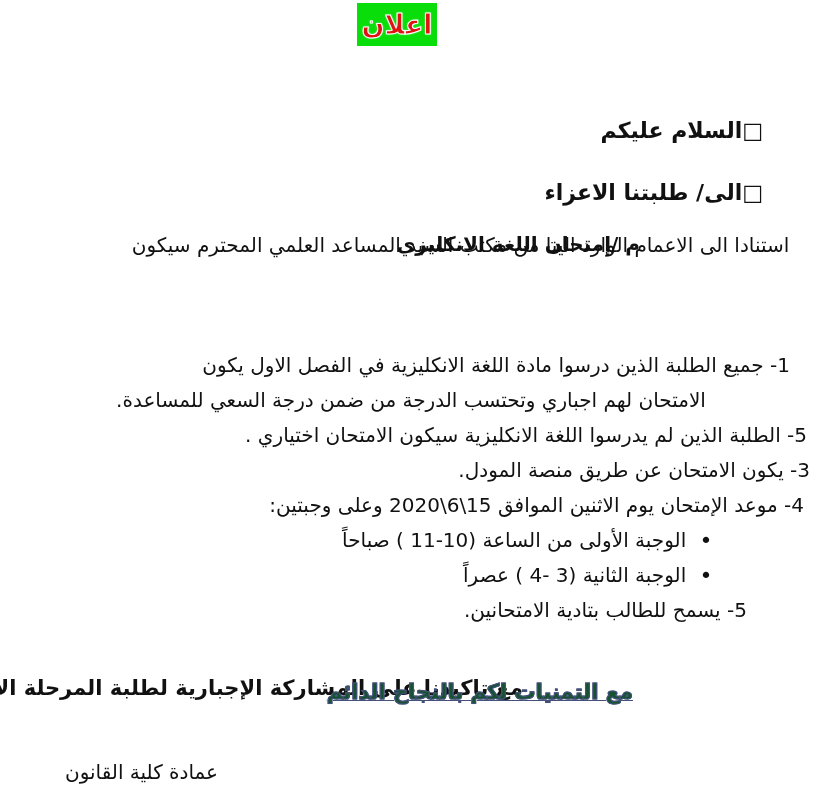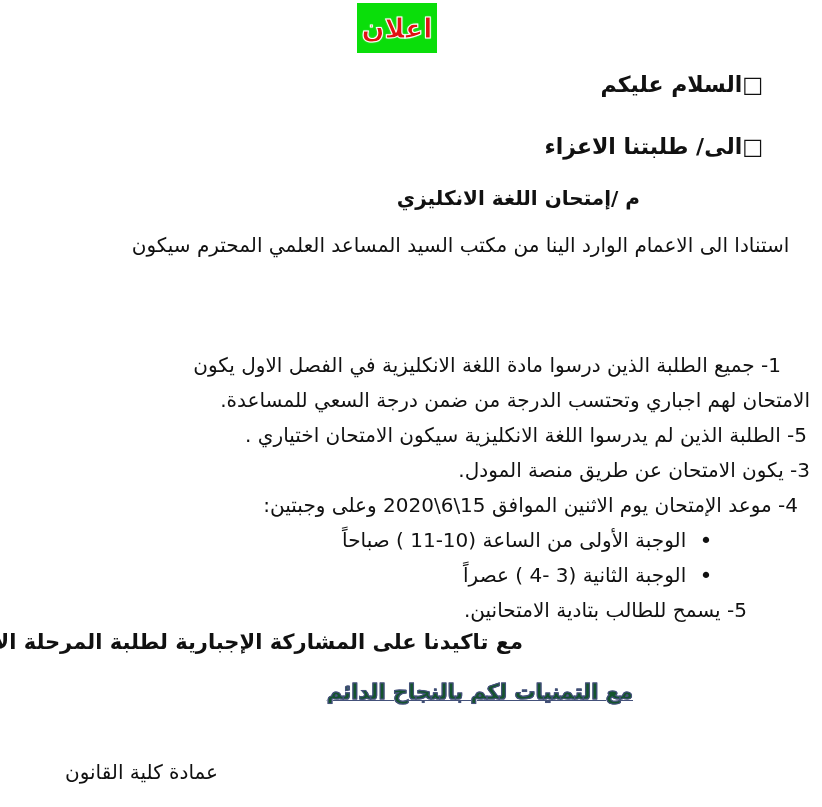--- a/index.html
+++ b/index.html
@@ -7,49 +7,49 @@
     position:relative;
     width:822px;height:807px;
     background:#ffffff;
     direction:rtl;
     font-family:"DejaVu Sans",sans-serif;
     color:#111111;
     overflow:hidden;
   }
   .abs{position:absolute;}
   .nowrap{white-space:nowrap;}
-  .bold{font-weight:bold;}
+  .bold{font-weight:bold;margin-top:46px;}
 
   
   .badge{
-    left:357px;top:3px;width:80px;height:50px;
+    left:357px;top:3px;width:80px;height:43px;
     background:#0ade0a;
     display:flex;align-items:center;justify-content:center;
   }
   .badge span{
     font-size:27px;font-weight:bold;color:#e01313;
     -webkit-text-stroke:1px #ffffff;
     text-shadow:0 0 2px #ffffff;
     line-height:1;
   }
 
   .greeting{top:72px;right:59px;font-size:22px;}
   .addressee{top:134px;right:59px;font-size:22px;}
   .subject{top:186px;right:182px;font-size:20px;}
 
   .intro{top:226px;left:105px;right:6px;font-size:20px;line-height:38px;text-align:left;}
   .intro div{white-space:nowrap;text-align:center;}
 
   .list{top:348px;left:0;right:0;font-size:20px;line-height:35px;text-align:right;}
   .li{white-space:nowrap;}
-  .li.i1a{padding-right:41px;}
-  .li.i1b{padding-right:12px;}
+  .li.i1a{padding-right:32px;}
+  .li.i1b{text-align:center;padding-right:0;}
   .li.i2{padding-right:15px;}
   .li.i3{padding-right:12px;}
-  .li.i4{padding-right:24px;text-align:right;}
+  .li.i4{padding-right:18px;text-align:right;}
   .li.wajba{padding-right:110px;}
   .li.i5{padding-right:75px;}
   .bullet{display:inline-block;margin-left:14px;transform:scale(1.1);}
 
   .emphasis{top:630px;right:299px;font-size:21px;}
   .wishes{
     top:680px;right:189px;font-size:21px;font-weight:bold;
     color:#14532d;
     -webkit-text-stroke:1.1px #44517a;
     text-shadow:0 0 1px #44517a;

